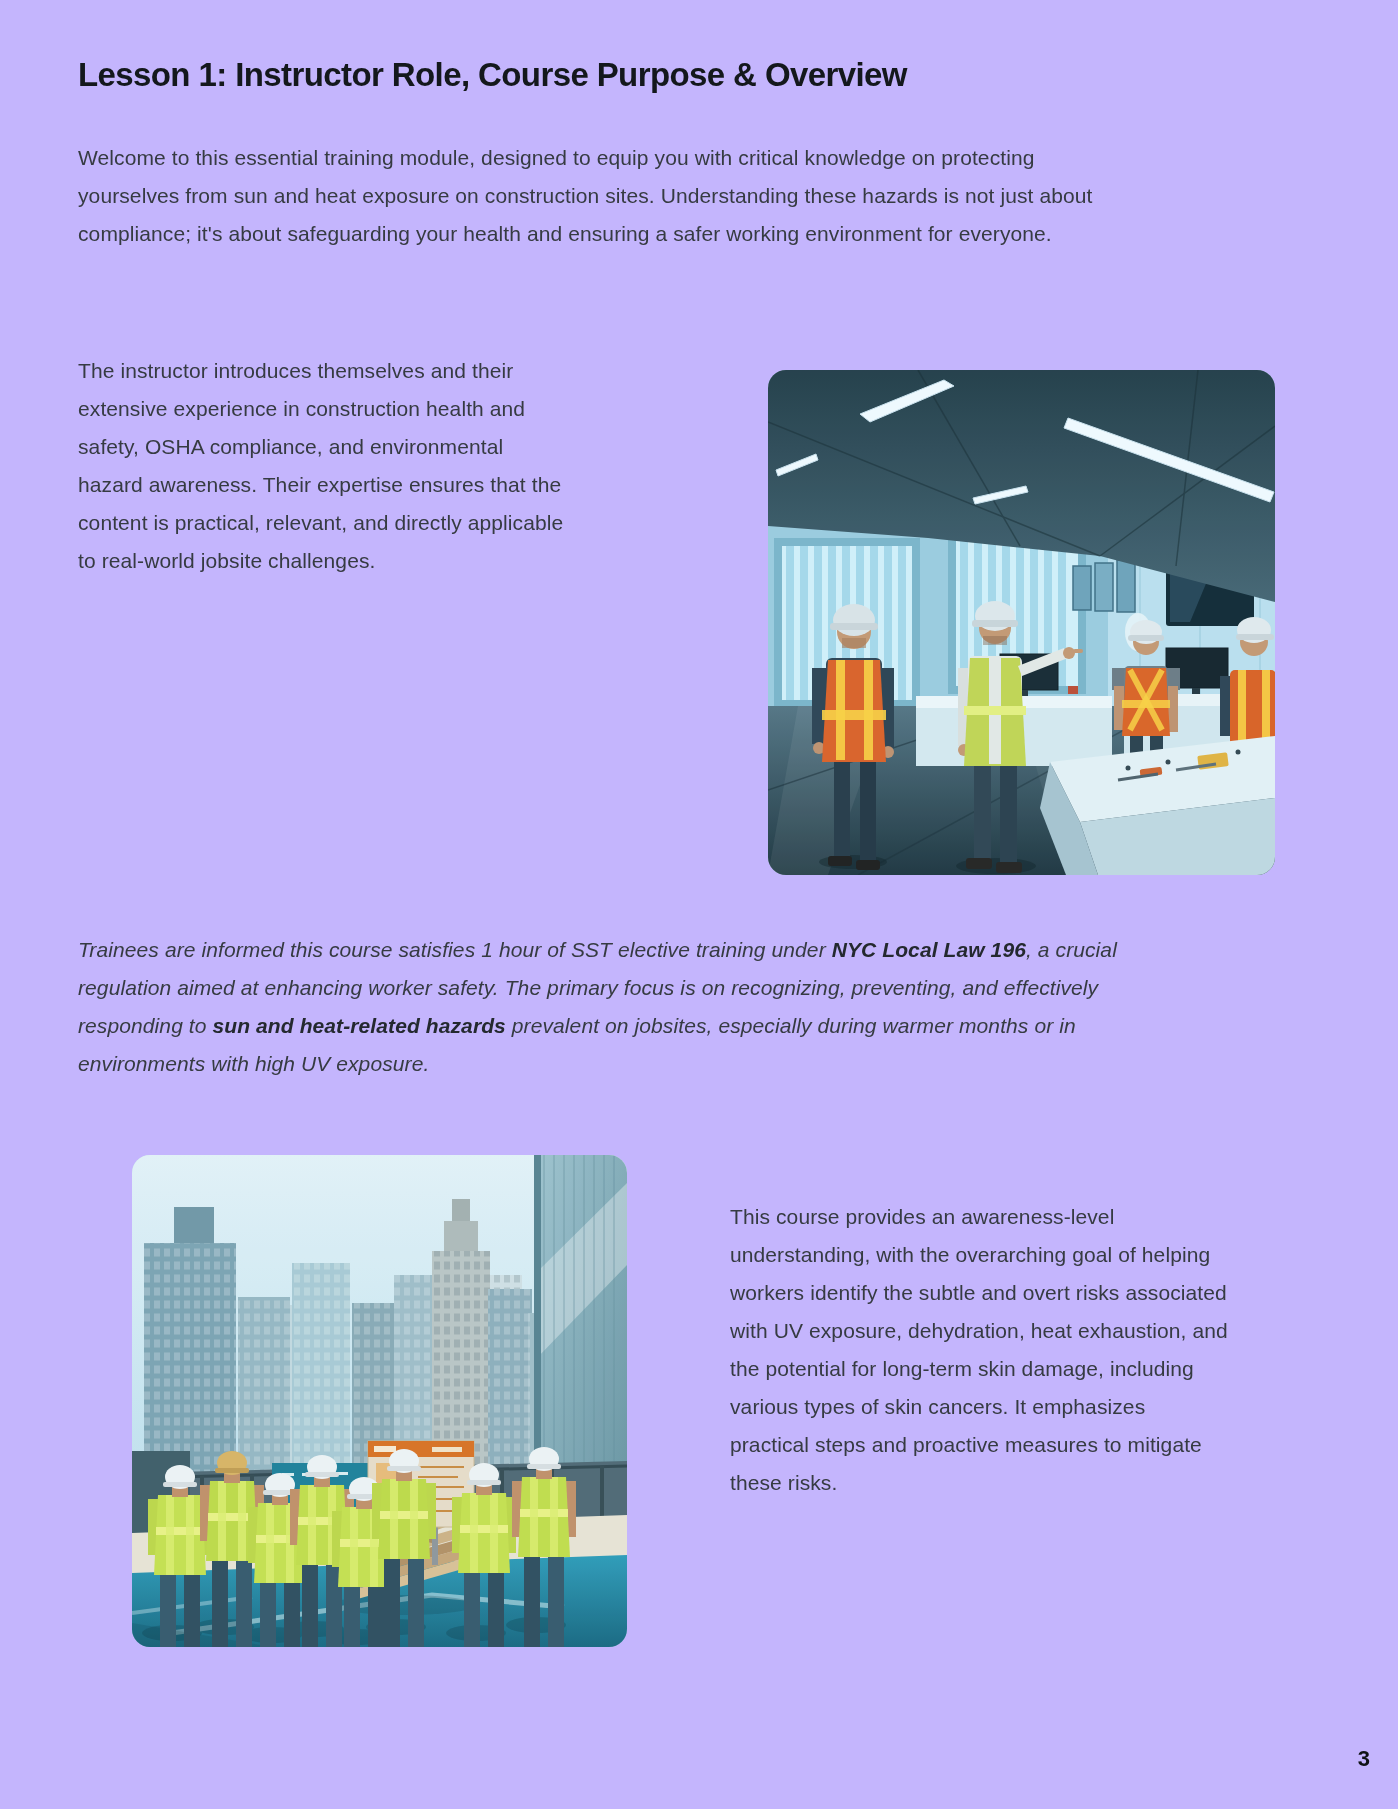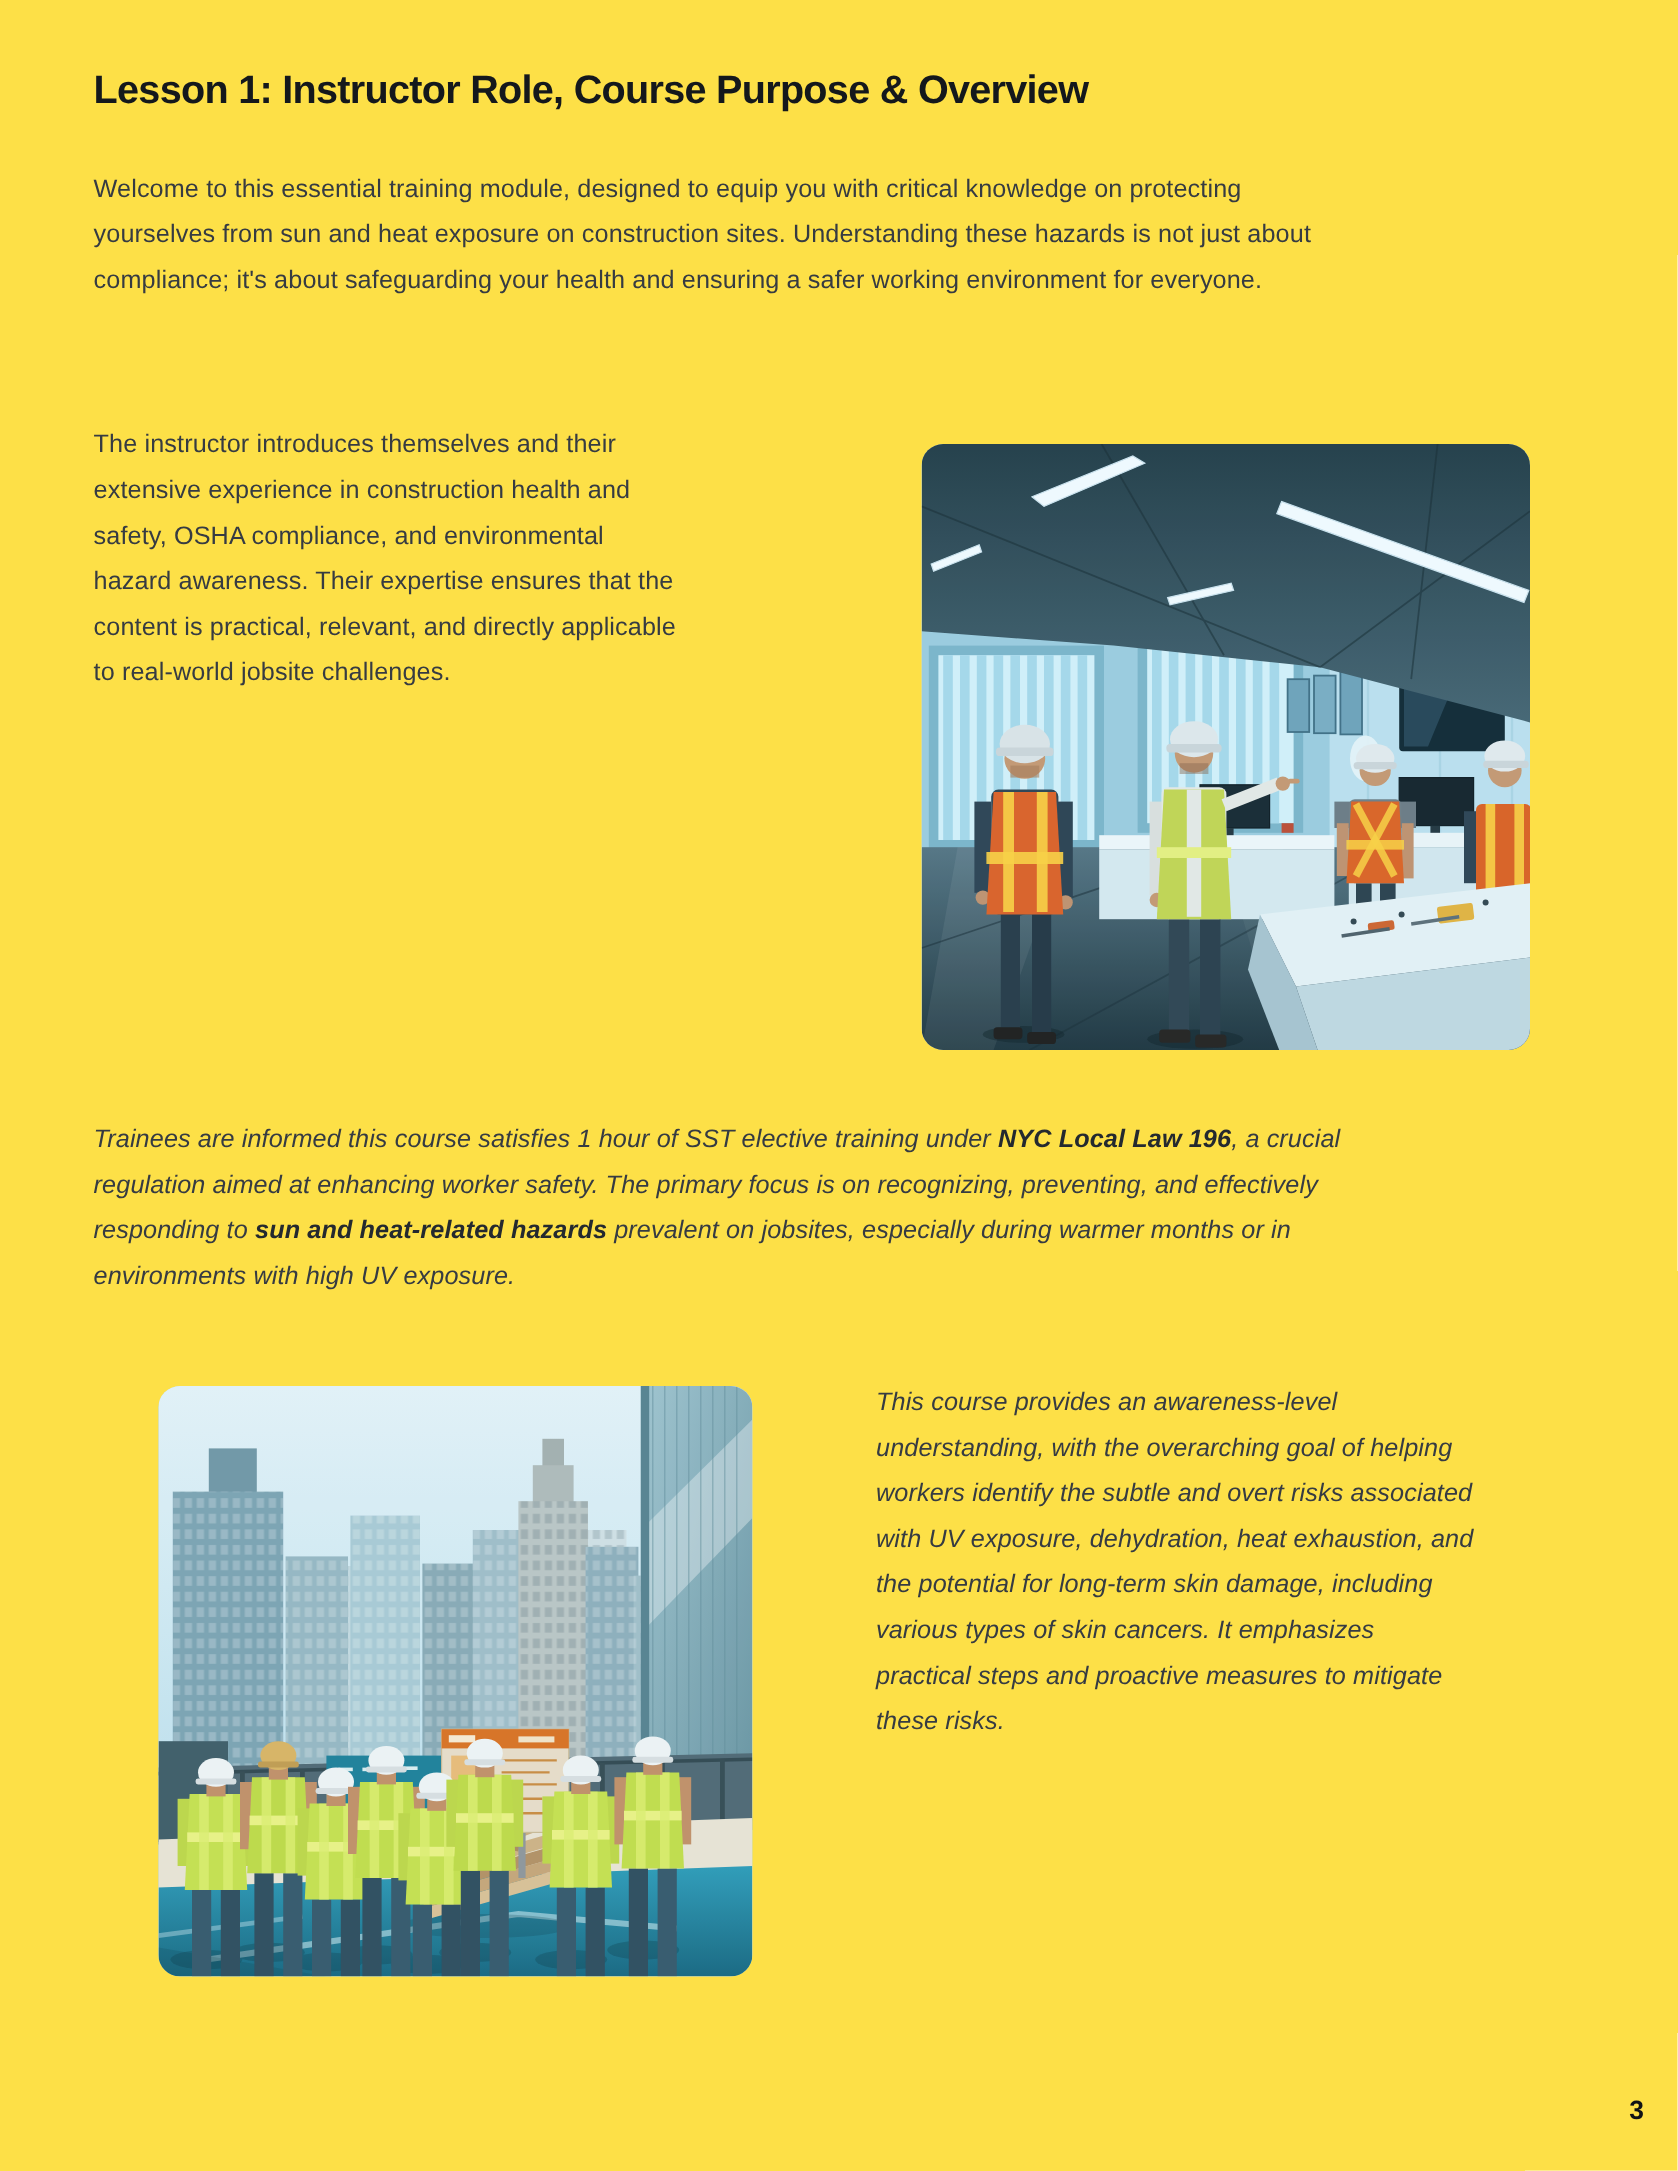--- a/index.html
+++ b/index.html
@@ -1,25 +1,25 @@
 <!DOCTYPE html>
 <html><head>
 <meta charset="utf-8">
 <style>
   html,body{margin:0;padding:0;background:#ffffff;width:1398px;height:1809px;overflow:hidden;}
-  .page{position:relative;width:1398px;height:1809px;background:#fde047;font-family:"Liberation Sans",sans-serif;overflow:hidden;}
+  .page{position:relative;width:1398px;height:1809px;background:#c4b5fd;font-family:"Liberation Sans",sans-serif;overflow:hidden;}
   .h1{position:absolute;left:78px;top:56px;font-size:33px;font-weight:700;letter-spacing:-0.6px;color:#14181c;}
   .body-text{font-size:21px;line-height:38px;color:#363b42;letter-spacing:0.1px;}
   .p1{position:absolute;left:78px;top:139px;width:1055px;}
   .row1-text{position:absolute;left:78px;top:352px;width:492px;}
   .img-card{position:absolute;border-radius:18px;overflow:hidden;background:#bcd9e4;}
   .img1{left:768px;top:370px;width:507px;height:505px;}
   .p2{position:absolute;left:78px;top:931px;width:1060px;font-style:italic;}
   .img2{left:132px;top:1155px;width:495px;height:492px;}
-  .row2-text{position:absolute;left:730px;top:1150px;width:500px;font-style:italic;}
+  .row2-text{position:absolute;left:730px;top:1198px;width:500px;}
   .seg-bold{font-weight:700;color:#24292f;}
   .pagenum{position:absolute;right:28px;top:1746px;font-size:22px;font-weight:700;color:#101316;}
   svg{display:block;width:100%;height:100%;}
 </style>
 </head>
 <body>
 
 <div class="page">
 
   <div class="h1">Lesson 1: Instructor Role, Course Purpose &amp; Overview</div>

